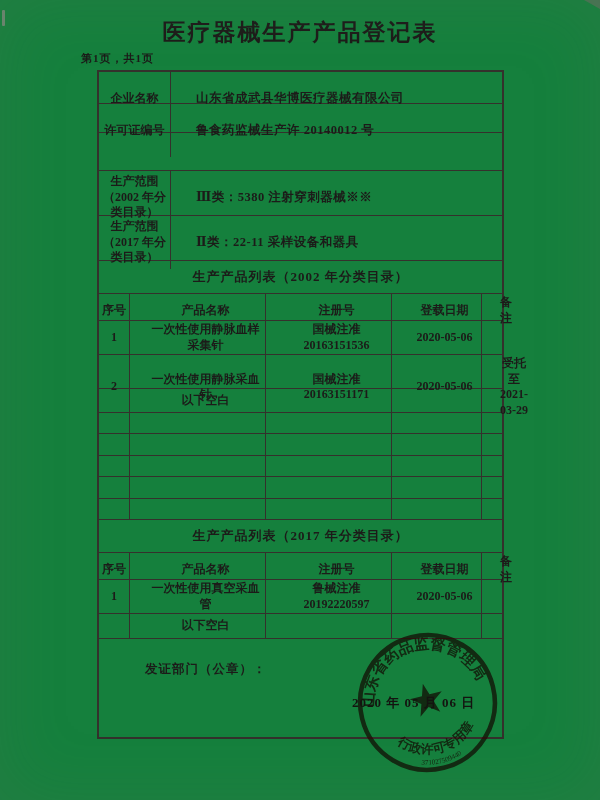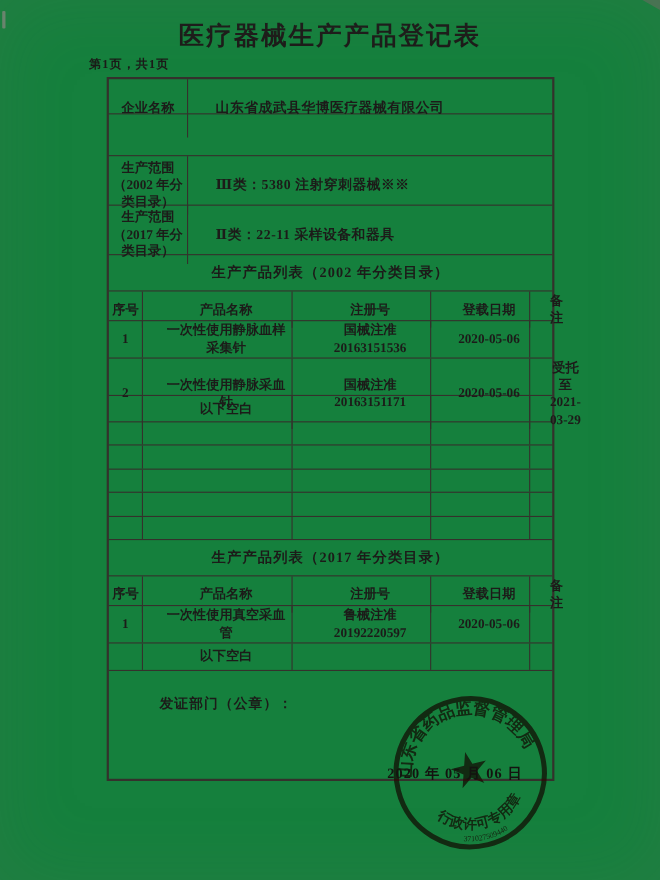--- a/index.html
+++ b/index.html
@@ -95,20 +95,24 @@
   <div class="scan-corner-tr"></div>
 
   <h1 class="doc-title">医疗器械生产产品登记表</h1>
   <div class="page-info">第1页，共1页</div>
 
   <div class="form">
 
     <div class="row info-row h31">
       <div class="lbl">企业名称</div>
       <div class="val">山东省成武县华博医疗器械有限公司</div>
+    </div>
+    <div class="row info-row h29">
+      <div class="lbl">许可证编号</div>
+      <div class="val">鲁食药监械生产许 20140012 号</div>
     </div>
     <div class="row info-row h38">
     </div>
     <div class="row info-row h45">
       <div class="lbl">生产范围
 （2002 年分
 类目录）</div>
       <div class="val">Ⅲ类：5380 注射穿刺器械※※</div>
     </div>
     <div class="row info-row h45">

